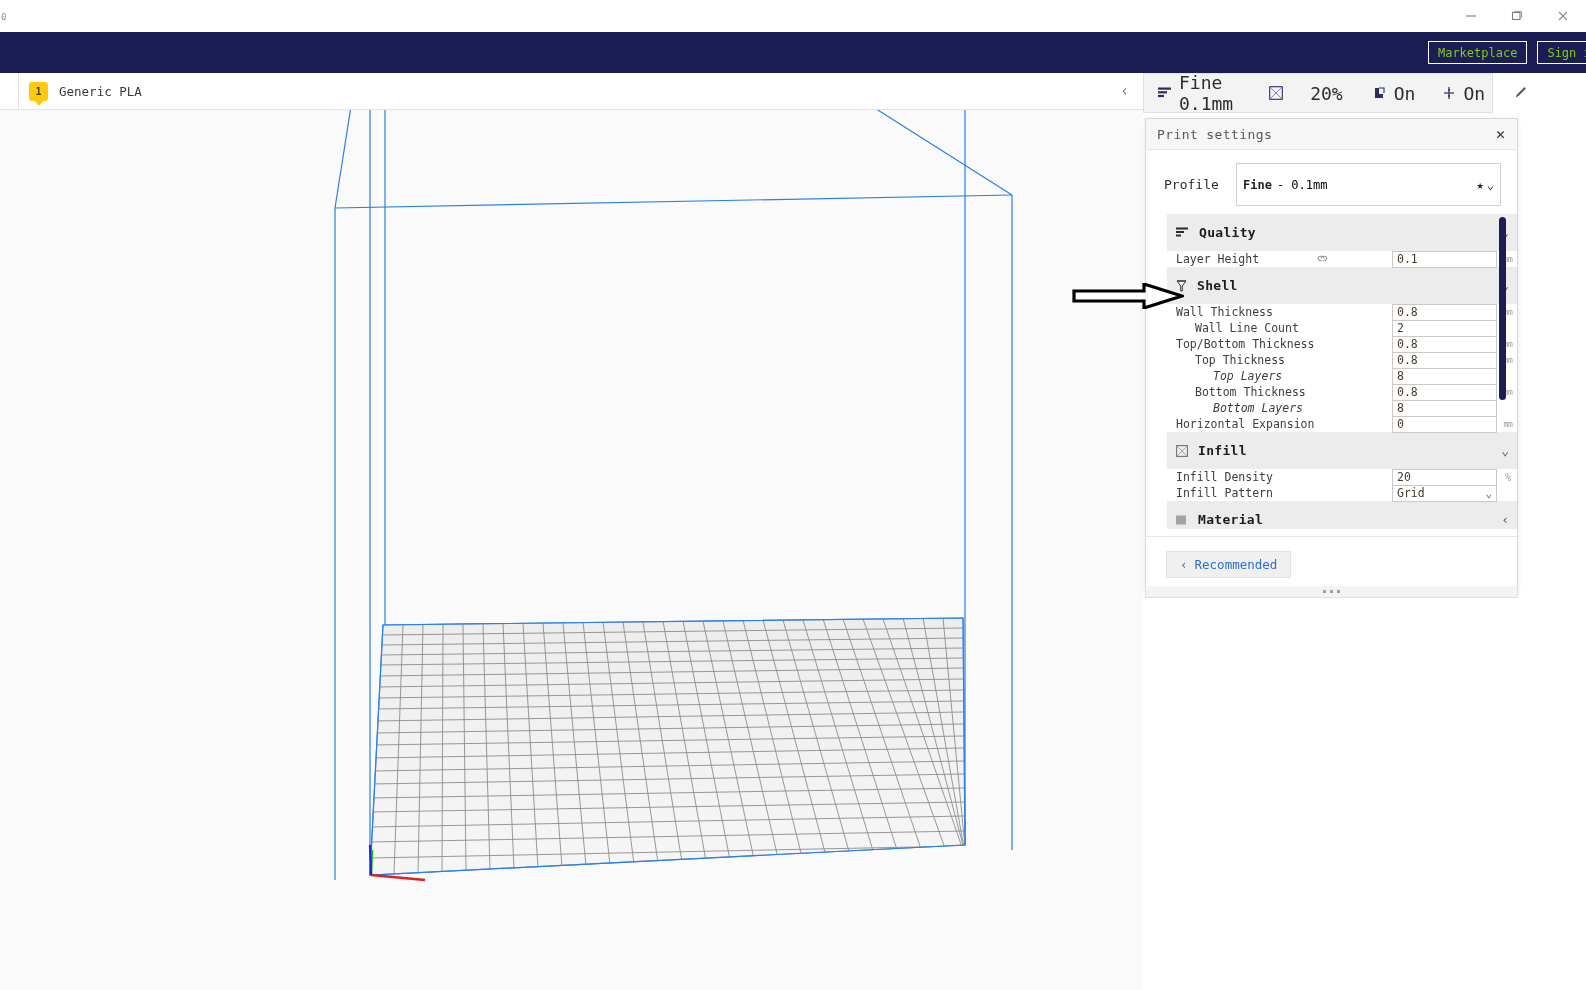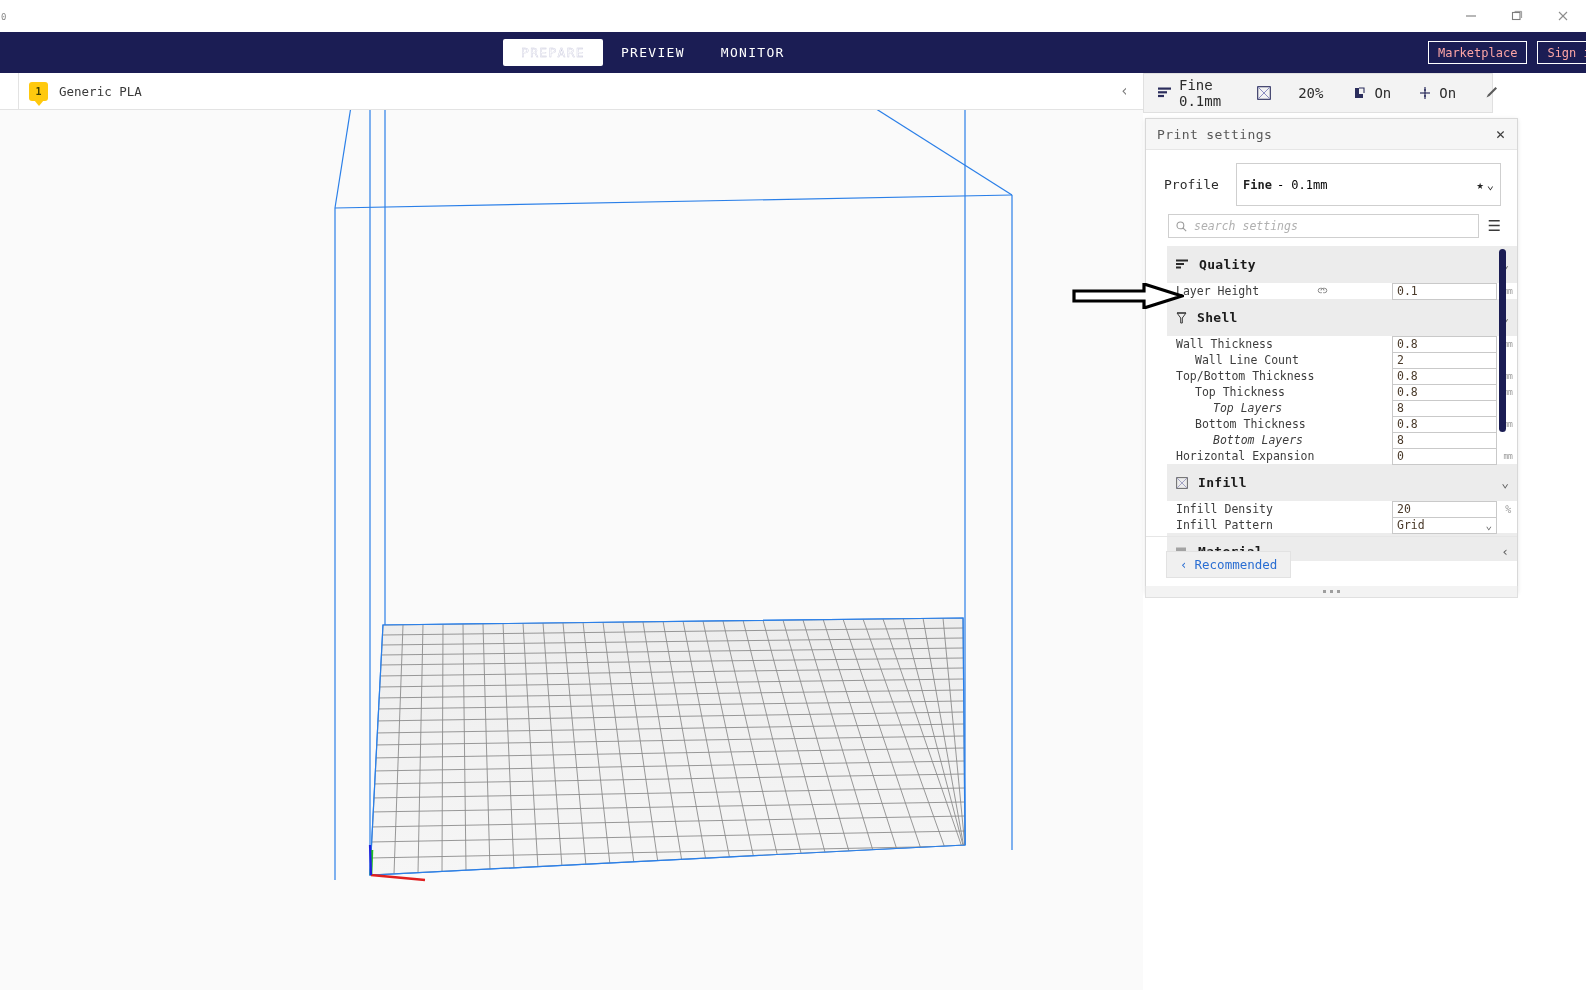--- a/index.html
+++ b/index.html
@@ -49,21 +49,21 @@
     color: #ffffff;
     -webkit-text-stroke: 0.4px #c9c9dd;
   }
   .nav-right {
     position: absolute; right: 0; top: 0; height: 41px;
     display: flex; align-items: center; gap: 10px; padding-right: 0px;
   }
   .nav-btn {
     height: 23px; padding: 0 9px;
     display: flex; align-items: center; justify-content: center;
-    border: 1px solid #ffffff; color: #fca5a5;
+    border: 1px solid #ffffff; color: #84cc16;
     font-size: 12px; background: transparent;
     white-space: nowrap;
   }
   .nav-btn.clipped { margin-right: -22px; }
 
   
   .subbar {
     position: absolute; left: 0; top: 73px; width: 1143px; height: 37px;
     background: #ffffff;
     border-bottom: 1px solid #e3e3e3;
@@ -97,21 +97,21 @@
   }
 
   
   .setup-bar {
     position: absolute; left: 1143px; top: 73px; width: 350px; height: 40px;
     background: #f3f3f3; border: 1px solid #e0e0e0;
     display: flex; align-items: center; gap: 0;
   }
   .setup-item {
     display: flex; align-items: center; gap: 7px;
-    font-size: 14px; color: #2c2c2c;
+    font-size: 18px; color: #2c2c2c;
   }
   .setup-item.s1 { margin-left: 14px; }
   .setup-item.s2 { margin-left: 36px; gap: 27px; }
   .setup-item.s3 { margin-left: 30px; }
   .setup-item.s4 { margin-left: 27px; }
   .setup-pencil { margin-left: 29px; color: #555; }
   .ic { display: inline-flex; align-items: center; justify-content: center; }
 
   
   .panel {
@@ -264,25 +264,20 @@
   </div>
   <div class="winbtn">
     <svg width="12" height="12" viewBox="0 0 12 12">
       <line x1="2" y1="2" x2="10" y2="10" stroke="#8d8d8d" stroke-width="1.1"></line>
       <line x1="10" y1="2" x2="2" y2="10" stroke="#8d8d8d" stroke-width="1.1"></line>
     </svg>
   </div>
 </div>
 
 <div class="topnav">
-  <div class="nav-tabs">
-    <div class="nav-tab active">PREPARE</div>
-    <div class="nav-tab">PREVIEW</div>
-    <div class="nav-tab">MONITOR</div>
-  </div>
   <div class="nav-right">
     <div class="nav-btn">Marketplace</div>
     <div class="nav-btn clipped">Sign in</div>
   </div>
 </div>
 
 <div class="subbar">
   <div class="subbar-left-rule"></div>
   <div class="mat-chip">
     <span class="extruder-badge">1</span>
@@ -444,32 +439,20 @@
     <div class="profile-select">
       <span class="profile-name">Fine</span>
       <span class="profile-sub">- 0.1mm</span>
       <span class="profile-star">
         <span>★</span>
         <span>⌄</span>
       </span>
     </div>
   </div>
 
-  <div class="search-row">
-    <div class="search-box">
-      <span>
-        <svg width="11" height="11" viewBox="0 0 11 11">
-          <circle cx="4.4" cy="4.4" r="3.4" fill="none" stroke="#9a9a9a" stroke-width="1.1"></circle>
-          <line x1="6.9" y1="6.9" x2="10.2" y2="10.2" stroke="#9a9a9a" stroke-width="1.1"></line>
-        </svg>
-      </span>
-      <input class="search-input" placeholder="search settings" style="">
-    </div>
-    <span class="hamburger">☰</span>
-  </div>
 
   <div class="settings-scroll">
     <div class="settings-list">
 
       <div class="sec-header">
         <span class="ic">
           <svg width="13" height="11" viewBox="0 0 13 11">
             <rect x="0" y="0.5" width="12" height="2" fill="#2a2a2a"></rect>
             <rect x="0" y="4" width="8" height="2" fill="#2a2a2a"></rect>
             <rect x="0" y="7.5" width="5" height="2" fill="#2a2a2a"></rect>

